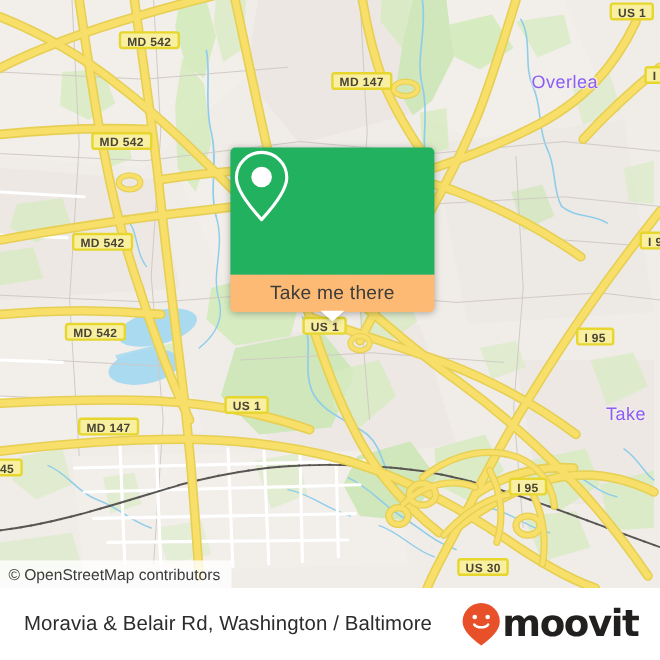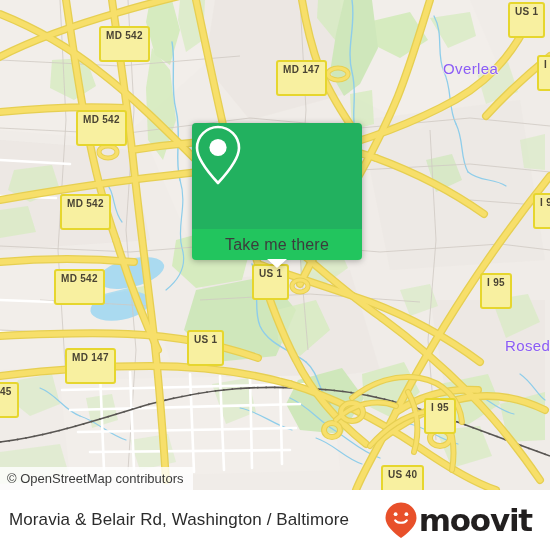--- a/index.html
+++ b/index.html
@@ -46,21 +46,21 @@
     box-sizing: border-box;
     background: #f8f0a0;
     border: 2px solid #e6d62e;
     border-radius: 3px;
     color: #4a4434;
     font-family: "Liberation Sans", sans-serif;
     font-size: 10px;
     font-weight: bold;
     letter-spacing: 0.3px;
     line-height: 15px;
-    height: 36px;
+    height: 15px;
     padding: 0 5px;
     text-align: left;
     white-space: nowrap;
     z-index: 6;
   }
 
   
   .place-label {
     position: absolute;
     color: #8b5cf6;
@@ -102,21 +102,21 @@
   #callout-top {
     height: 106px;
     background: #22b15f;
     border-radius: 4px 4px 0 0;
     display: flex;
     align-items: center;
     justify-content: center;
   }
   #callout-bottom {
     height: 31px;
-    background: #22c55e;
+    background: #fdba74;
     border-radius: 0 0 4px 4px;
     display: flex;
     align-items: center;
     justify-content: center;
   }
   #callout-label {
     color: #3c3c3c;
     font-family: "Liberation Sans", sans-serif;
     font-size: 16px;
     letter-spacing: 0.2px;
@@ -140,21 +140,21 @@
     top: 490px;
     width: 550px;
     height: 60px;
     background: #ffffff;
     display: flex;
     align-items: center;
     z-index: 30;
   }
   #footer-title {
     flex: 1 1 auto;
-    padding-left: 9px;
+    padding-left: 20px;
     color: #2c2c2c;
     font-family: "Liberation Sans", sans-serif;
     font-size: 17px;
     letter-spacing: 0.1px;
     white-space: nowrap;
     overflow: hidden;
   }
   #brand {
     flex: 0 0 auto;
     display: flex;
@@ -409,27 +409,27 @@
     <div class="shield" style="left:276px; top:60px;">MD 147</div>
     <div class="shield" style="left:508px; top:2px;">US 1</div>
     <div class="shield" style="left:76px;  top:110px;">MD 542</div>
     <div class="shield" style="left:60px;  top:194px;">MD 542</div>
     <div class="shield" style="left:54px;  top:269px;">MD 542</div>
     <div class="shield" style="left:252px; top:264px;">US 1</div>
     <div class="shield" style="left:187px; top:330px;">US 1</div>
     <div class="shield" style="left:65px;  top:348px;">MD 147</div>
     <div class="shield" style="left:480px; top:273px;">I 95</div>
     <div class="shield" style="left:424px; top:398px;">I 95</div>
-    <div class="shield" style="left:381px; top:465px;">US 40</div>
+    <div class="shield" style="left:381px; top:465px;">US 30</div>
     <div class="shield" style="left:533px; top:193px;">I 9</div>
     <div class="shield" style="left:-7px;  top:382px;">45</div>
     <div class="shield" style="left:537px; top:55px;">I 9</div>
 
     <div class="place-label" style="left:443px; top:60px;">Overlea</div>
-    <div class="place-label" style="left:505px; top:337px;">Rosed</div>
+    <div class="place-label" style="left:505px; top:337px;">Take</div>
 
     <div id="callout">
       <div id="callout-top">
         <svg width="52" height="64" viewBox="0 0 52 64">
           <path d="M26 4 C14.4 4 5 13.4 5 25 C5 35 14 47 26 60 C38 47 47 35 47 25 C47 13.4 37.6 4 26 4 Z" fill="none" stroke="#ffffff" stroke-width="2.6" stroke-linejoin="round"></path>
           <circle cx="26" cy="24.5" r="8.6" fill="#ffffff"></circle>
         </svg>
       </div>
       <div id="callout-bottom">
         <span id="callout-label">Take me there</span>

